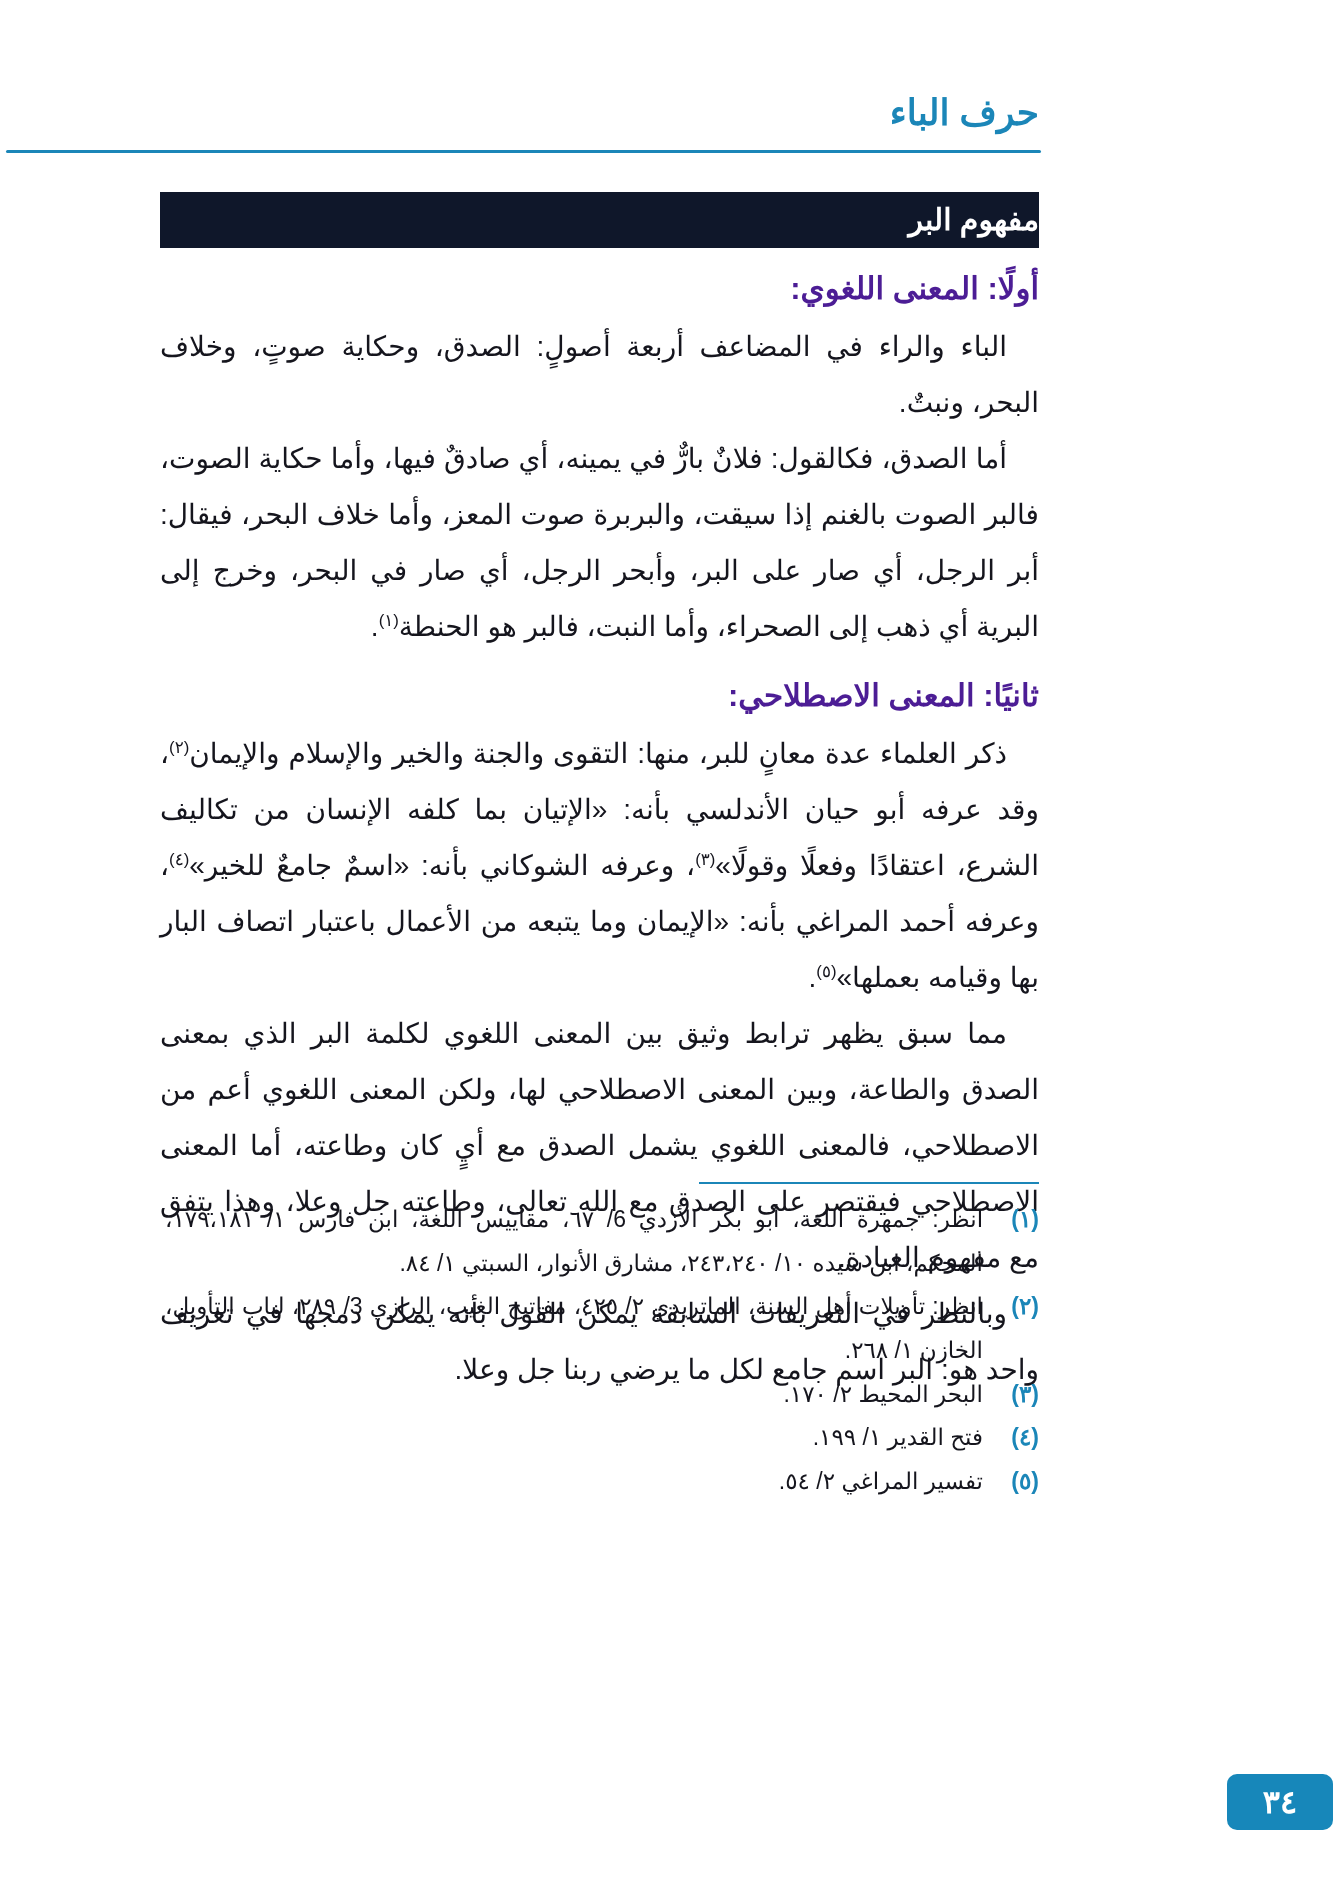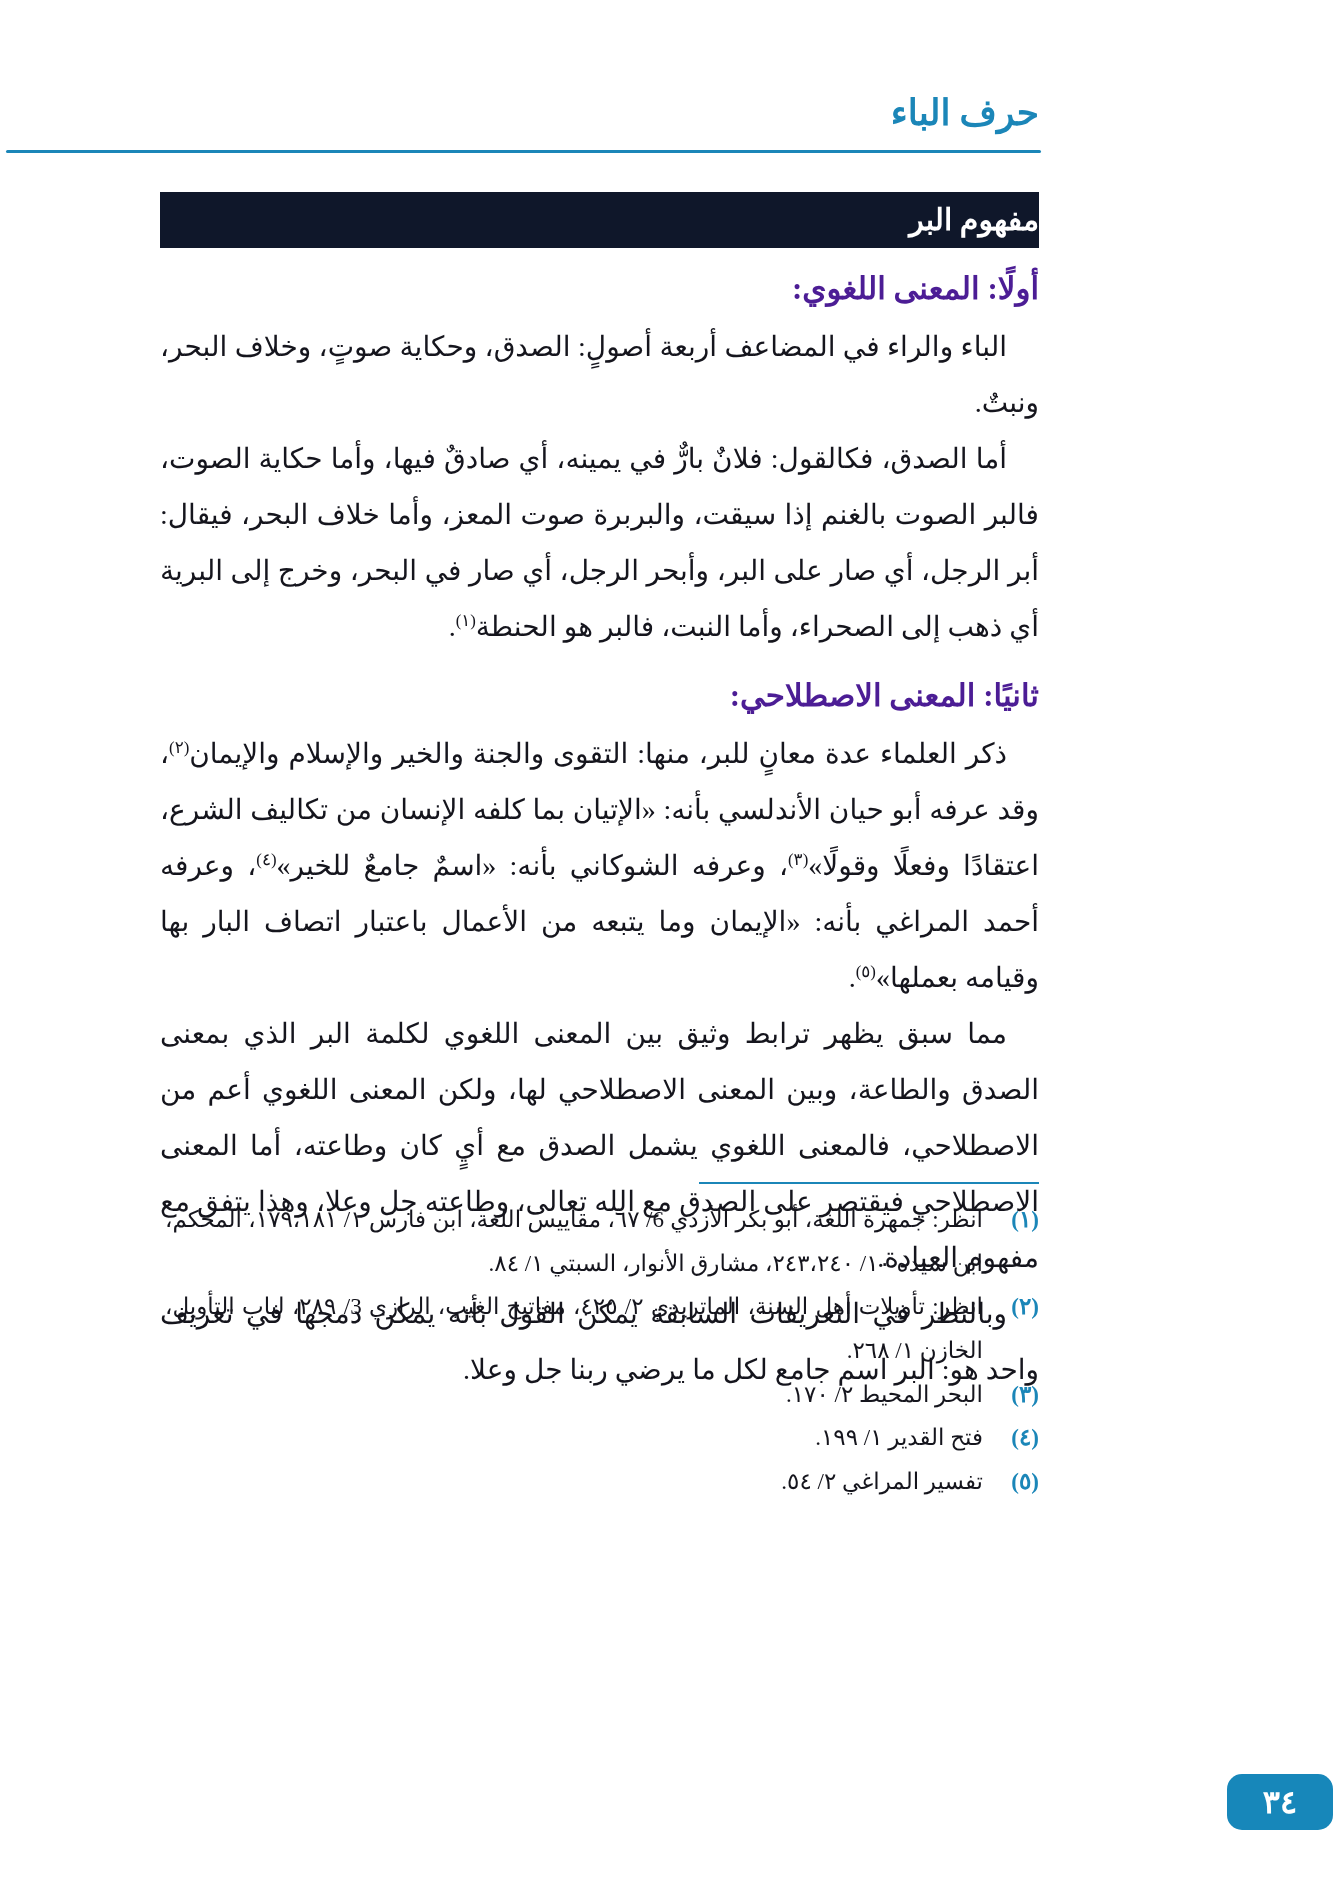--- a/index.html
+++ b/index.html
@@ -2,21 +2,21 @@
 <html lang="ar" dir="rtl"><head>
 <meta charset="utf-8">
 <style>
   html,body{margin:0;padding:0;background:#e8e8e8;}
   .page{
     position:relative;
     width:1339px;height:1890px;
     background:#ffffff;
     margin:0 auto;
     direction:rtl;
-    font-family:Liberation Serif, serif;
+    font-family:Liberation Sans, sans-serif;
     color:#15151d;
     overflow:hidden;
   }
   
   .running-head{
     position:absolute;top:92px;right:300px;
     color:#1b86b8;font-size:36px;font-weight:bold;
     letter-spacing:1px;
   }
   .header-rule{
@@ -62,21 +62,21 @@
   }
   
   .logo{
     position:absolute;top:1732px;right:330px;width:240px;
     text-align:center;color:#1b86b8;
   }
   .logo-line1{font-size:27px;font-weight:bold;line-height:1.3;}
   .logo-line2{font-size:18px;font-weight:bold;margin-top:4px;letter-spacing:2px;}
   .page-badge{
     position:absolute;top:1774px;right:6px;
-    width:106px;height:56px;border-radius:15px;
+    width:106px;height:56px;border-radius:10px;
     background:#1787ba;color:#ffffff;
     font-size:32px;font-weight:bold;
     display:flex;align-items:center;justify-content:center;
   }
 </style>
 </head>
 <body>
 
 <div class="page">
 

